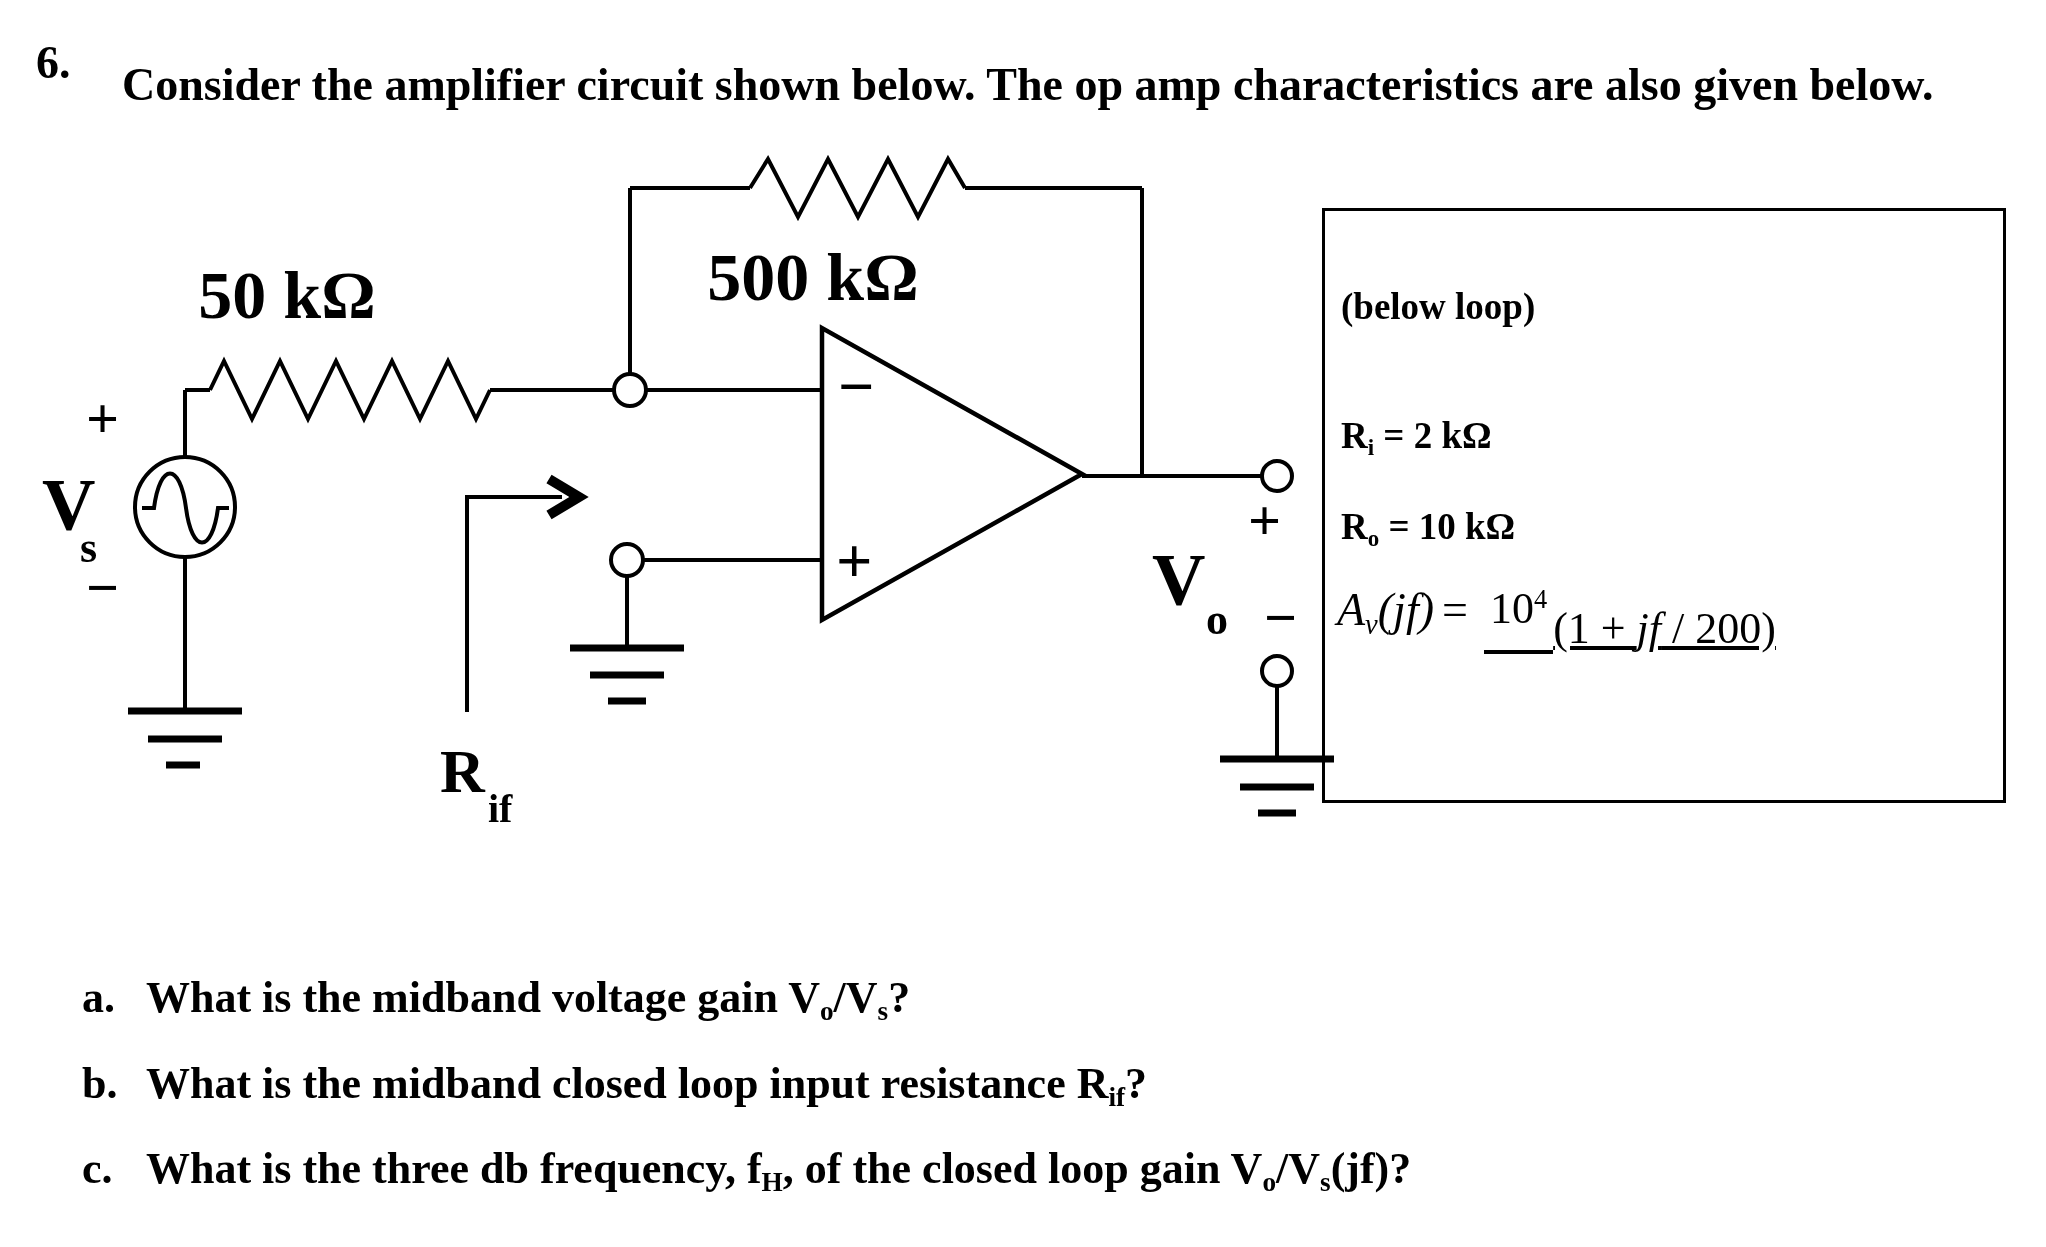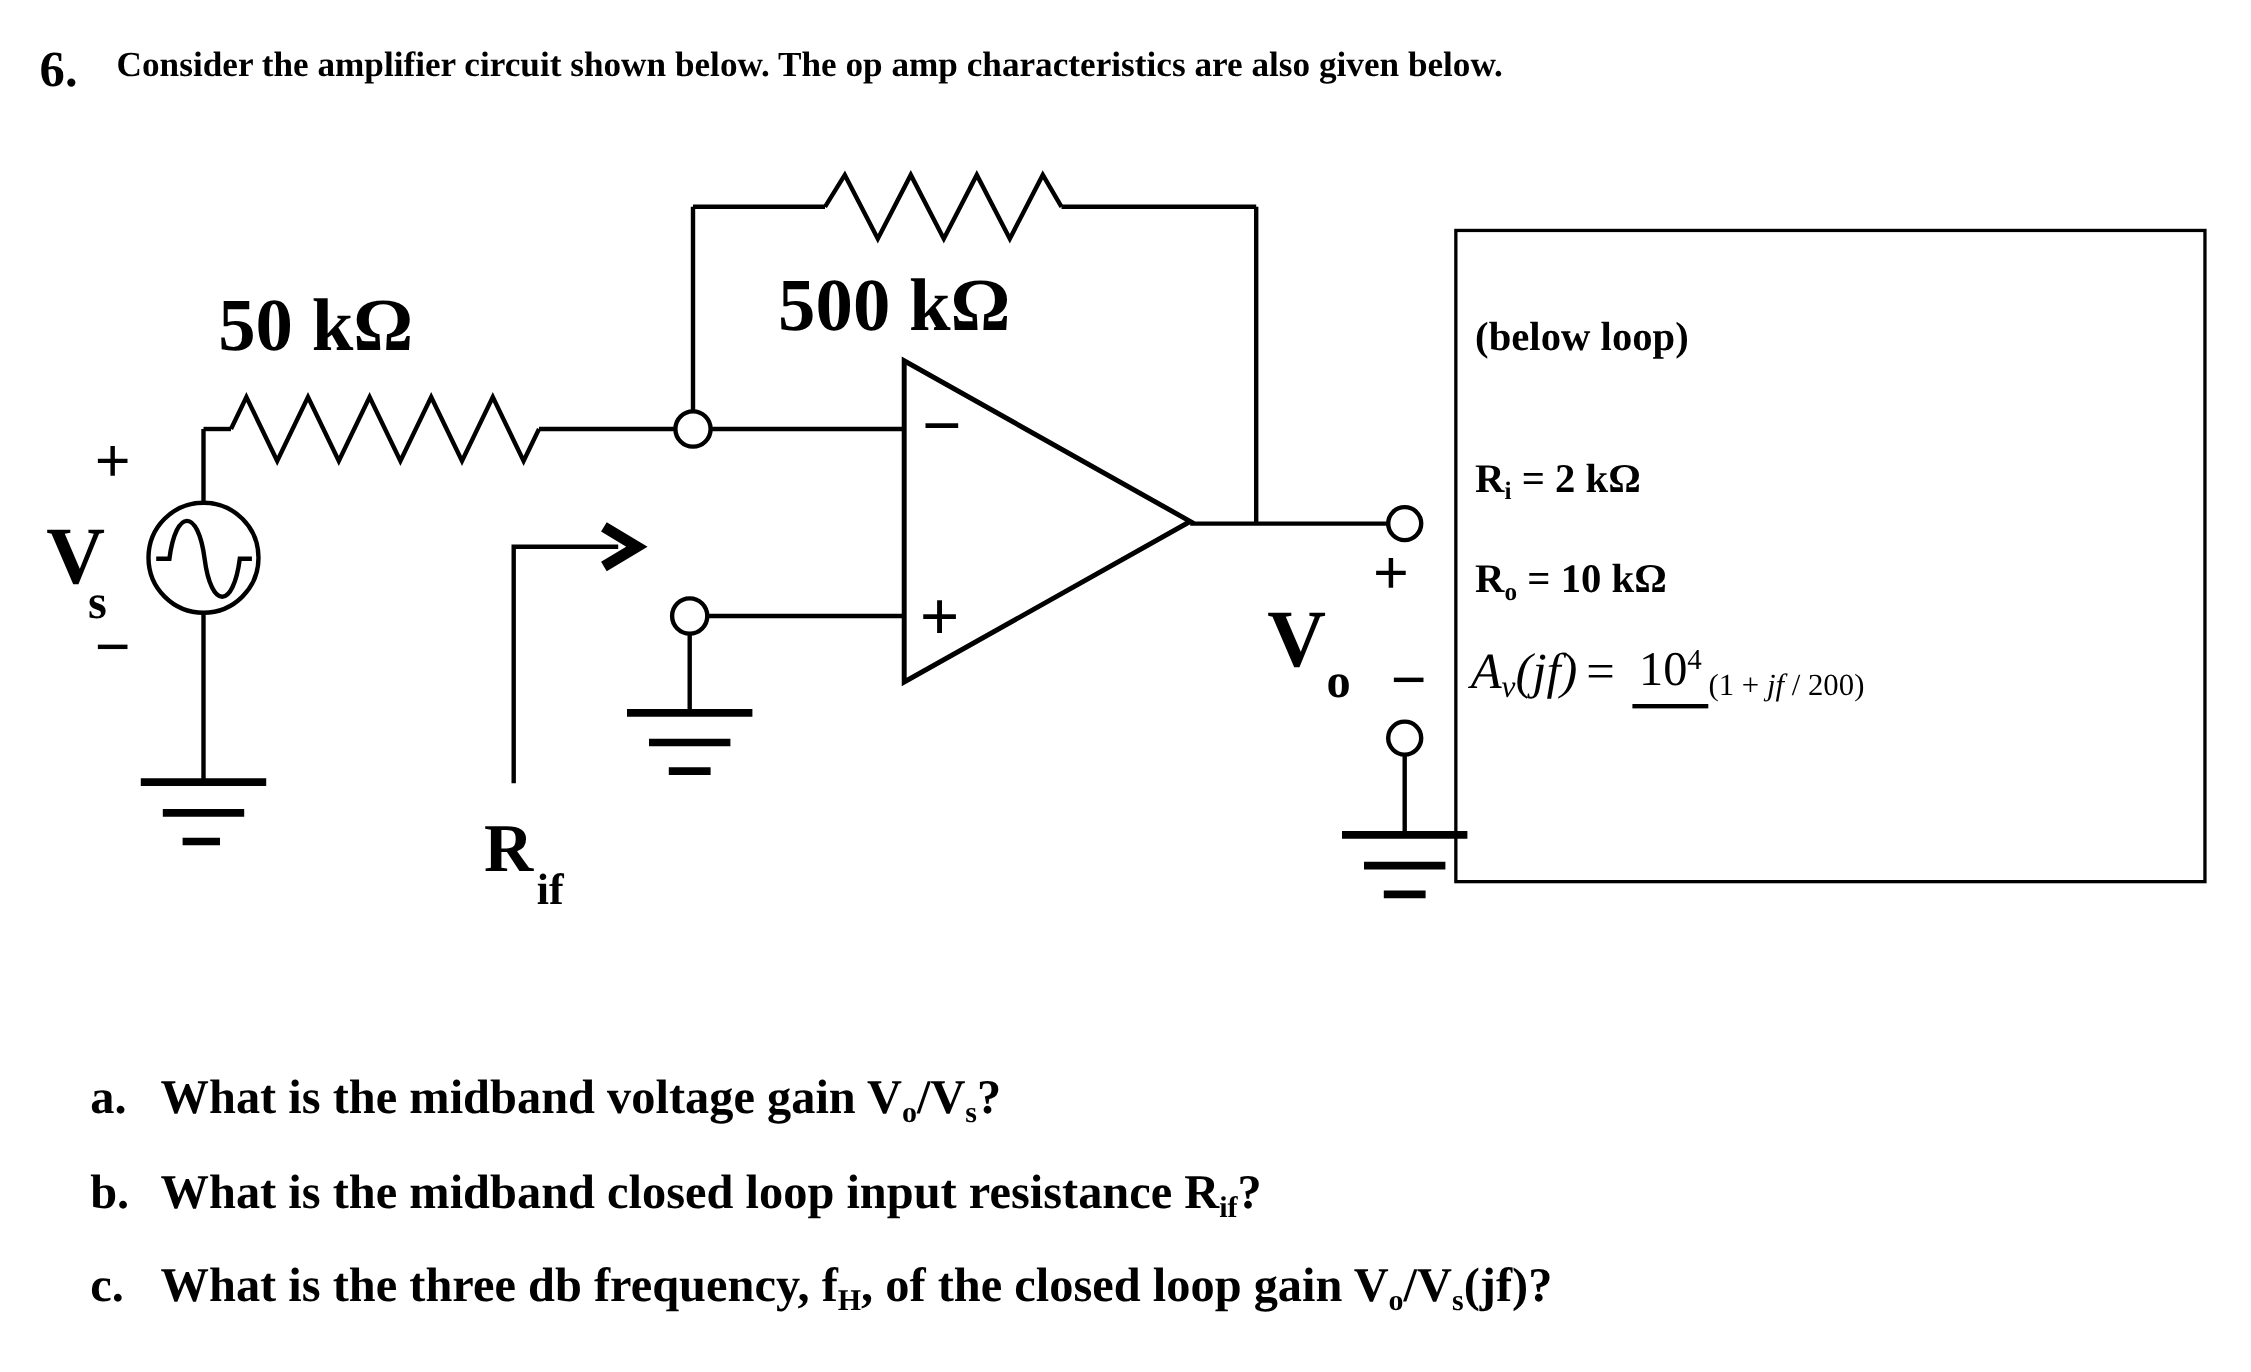--- a/index.html
+++ b/index.html
@@ -3,21 +3,21 @@
 <meta charset="utf-8">
 <style>
   html,body { margin:0; padding:0; background:#fff; }
   .page {
     position:relative; width:2046px; height:1247px; background:#fff;
     font-family:"Liberation Serif", serif; color:#000; overflow:hidden;
   }
   
   .header { position:absolute; left:36px; top:36px; width:1990px; display:flex; }
   .qnum { font-size:46px; font-weight:bold; width:70px; flex:0 0 70px; }
-  .stmt { font-size:32px; font-weight:bold; margin:0; width:1910px; line-height:1.42; }
+  .stmt { font-size:46px; font-weight:bold; margin:16px; width:1910px; line-height:1.42; }
 
   
   svg.circuit { position:absolute; left:0; top:0; pointer-events:none; }
   svg.circuit text { font-family:"Liberation Serif", serif; font-weight:bold; fill:#000; }
   .wire { stroke:#000; stroke-width:4; fill:none; }
   .thick { stroke:#000; stroke-width:7; fill:none; }
   .node { stroke:#000; stroke-width:4; fill:#fff; }
 
   
   .charbox {
@@ -30,21 +30,21 @@
   .cb-line1 { position:absolute; left:16px; top:203px; font-size:37px; }
   .cb-line2 { position:absolute; left:16px; top:294px; font-size:37px; }
   .sb { font-size:0.62em; position:relative; top:0.30em; }
   .formula { position:absolute; left:12px; top:372px; display:flex; align-items:flex-start;
     font-weight:normal; font-size:46px; }
   .f-lhs { font-style:italic; }
   .f-eq { margin-left:8px; font-style:normal; }
   .frac { display:inline-flex; align-items:center; margin-left:16px; }
   .num { align-self:stretch; text-align:center; border-bottom:4px solid #000;
     padding:0 6px 6px 6px; font-size:44px; }
-  .den { padding-top:20px; font-size:28px; }
+  .den { padding-top:20px; font-size:44px;text-decoration:underline; }
   .sup { font-size:0.60em; position:relative; top:-0.55em; }
   .it { font-style:italic; }
 
   
   .q { position:absolute; left:82px; font-size:44px; font-weight:bold; white-space:nowrap; }
   .q .lab { display:inline-block; width:64px; }
   .q-a { top:972px; } .q-b { top:1058px; } .q-c { top:1143px; }
 </style>
 </head>
 <body>

